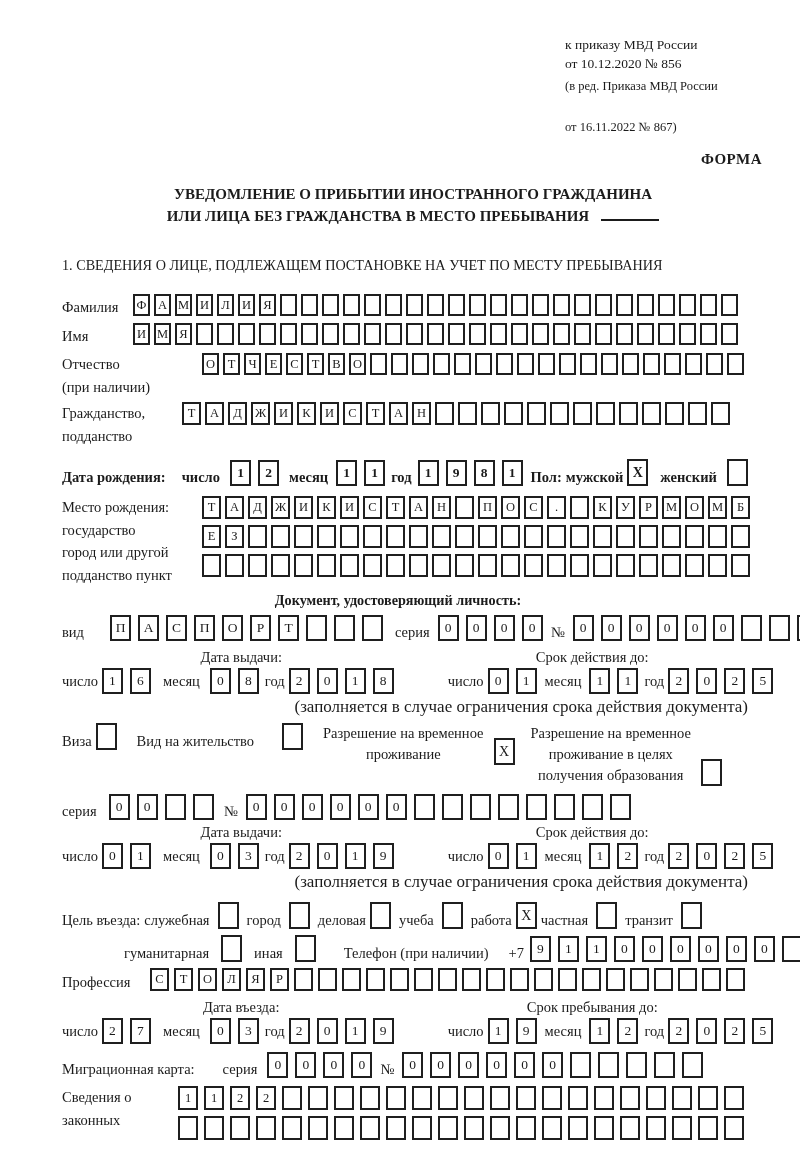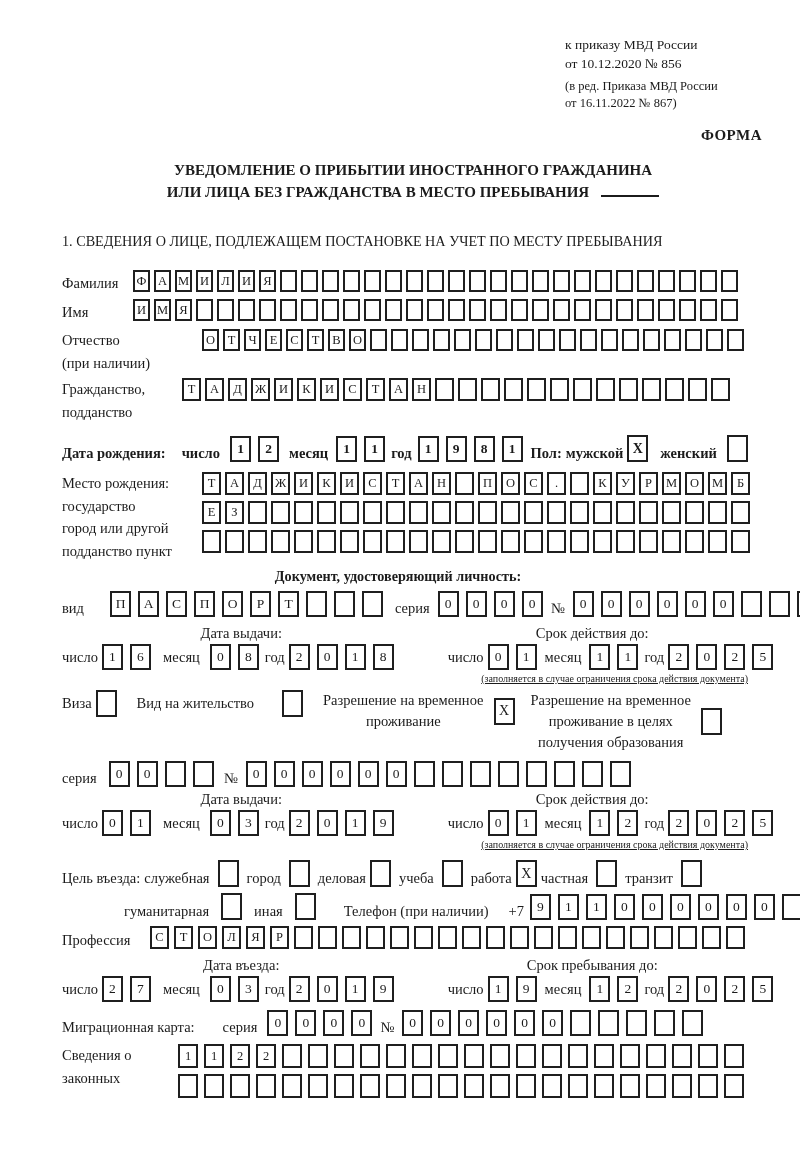--- a/index.html
+++ b/index.html
@@ -8,21 +8,21 @@
     width:800px;height:1163px;
     box-sizing:border-box;
     background:#fff;
     color:#1b1b1b;
     font-family:"Liberation Serif","DejaVu Serif",serif;
     font-size:14.5px;
     padding:36px 36px 20px 62px;
     overflow:hidden;
   }
   .hdr{margin-left:503px;line-height:1.4;font-size:13.5px;}
-  .hdr .sm{font-size:12.5px;}
+  .hdr .sm{font-size:12.5px;margin-top:24px;}
   .hdr .gap{margin-top:4px;}
   .forma{text-align:right;padding-right:2px;font-weight:bold;font-size:15px;margin-top:14px;letter-spacing:.5px;}
   .title{text-align:center;font-weight:bold;font-size:15px;margin-top:16px;line-height:1.45;}
   .uline{display:inline-block;width:58px;border-bottom:2px solid #1b1b1b;margin-left:12px;vertical-align:baseline;}
   .sec{font-weight:normal;font-size:14.2px;margin-top:30px;}
   .row{display:flex;align-items:flex-start;}
   .lbl{flex:none;}
   .lblcol{flex:none;line-height:1.55;}
   
   .cells{display:flex;flex:none;gap:4px;}
@@ -39,22 +39,22 @@
   .lg{gap:7px;}  .lg .cell{width:21px;height:26px;font-size:13.5px;}
   .cb{gap:0;}    .cb .cell{width:21px;height:27px;font-size:14px;}
   .cellcol{display:flex;flex-direction:column;gap:6px;}
   .dochead{text-align:center;font-weight:bold;font-size:14.2px;margin-top:6px;margin-right:30px;}
   .halves{display:flex;margin-top:8px;}
   .half-l{width:360px;text-align:center;}
   .half-r{width:345px;text-align:center;}
   .dgrow{display:flex;align-items:center;margin-top:2px;}
   .dg{display:flex;align-items:center;flex:none;}
   .noterow{display:flex;justify-content:flex-end;margin-top:3px;padding-right:16px;}
-  .note{font-size:10px;text-decoration:underline;}
-  .opt{display:flex;align-items:center;flex:none;}
+  .note{font-size:17px;}
+  .opt{display:flex;align-items:flex-end;flex:none;}
   .optlines{text-align:center;line-height:1.45;}
   .ml4{margin-left:4px;}.ml6{margin-left:6px;}.ml8{margin-left:8px;}.ml10{margin-left:10px;}
   .ml12{margin-left:12px;}.ml16{margin-left:16px;}.ml20{margin-left:20px;}.ml28{margin-left:28px;}
   .mt4{margin-top:4px;}.mt6{margin-top:6px;}.mt8{margin-top:8px;}.mt10{margin-top:10px;}
   .mt12{margin-top:12px;font-weight:bold;}.mt20{margin-top:20px;}
   .vc{align-items:flex-end;}
 </style>
 </head>
 <body>
 

